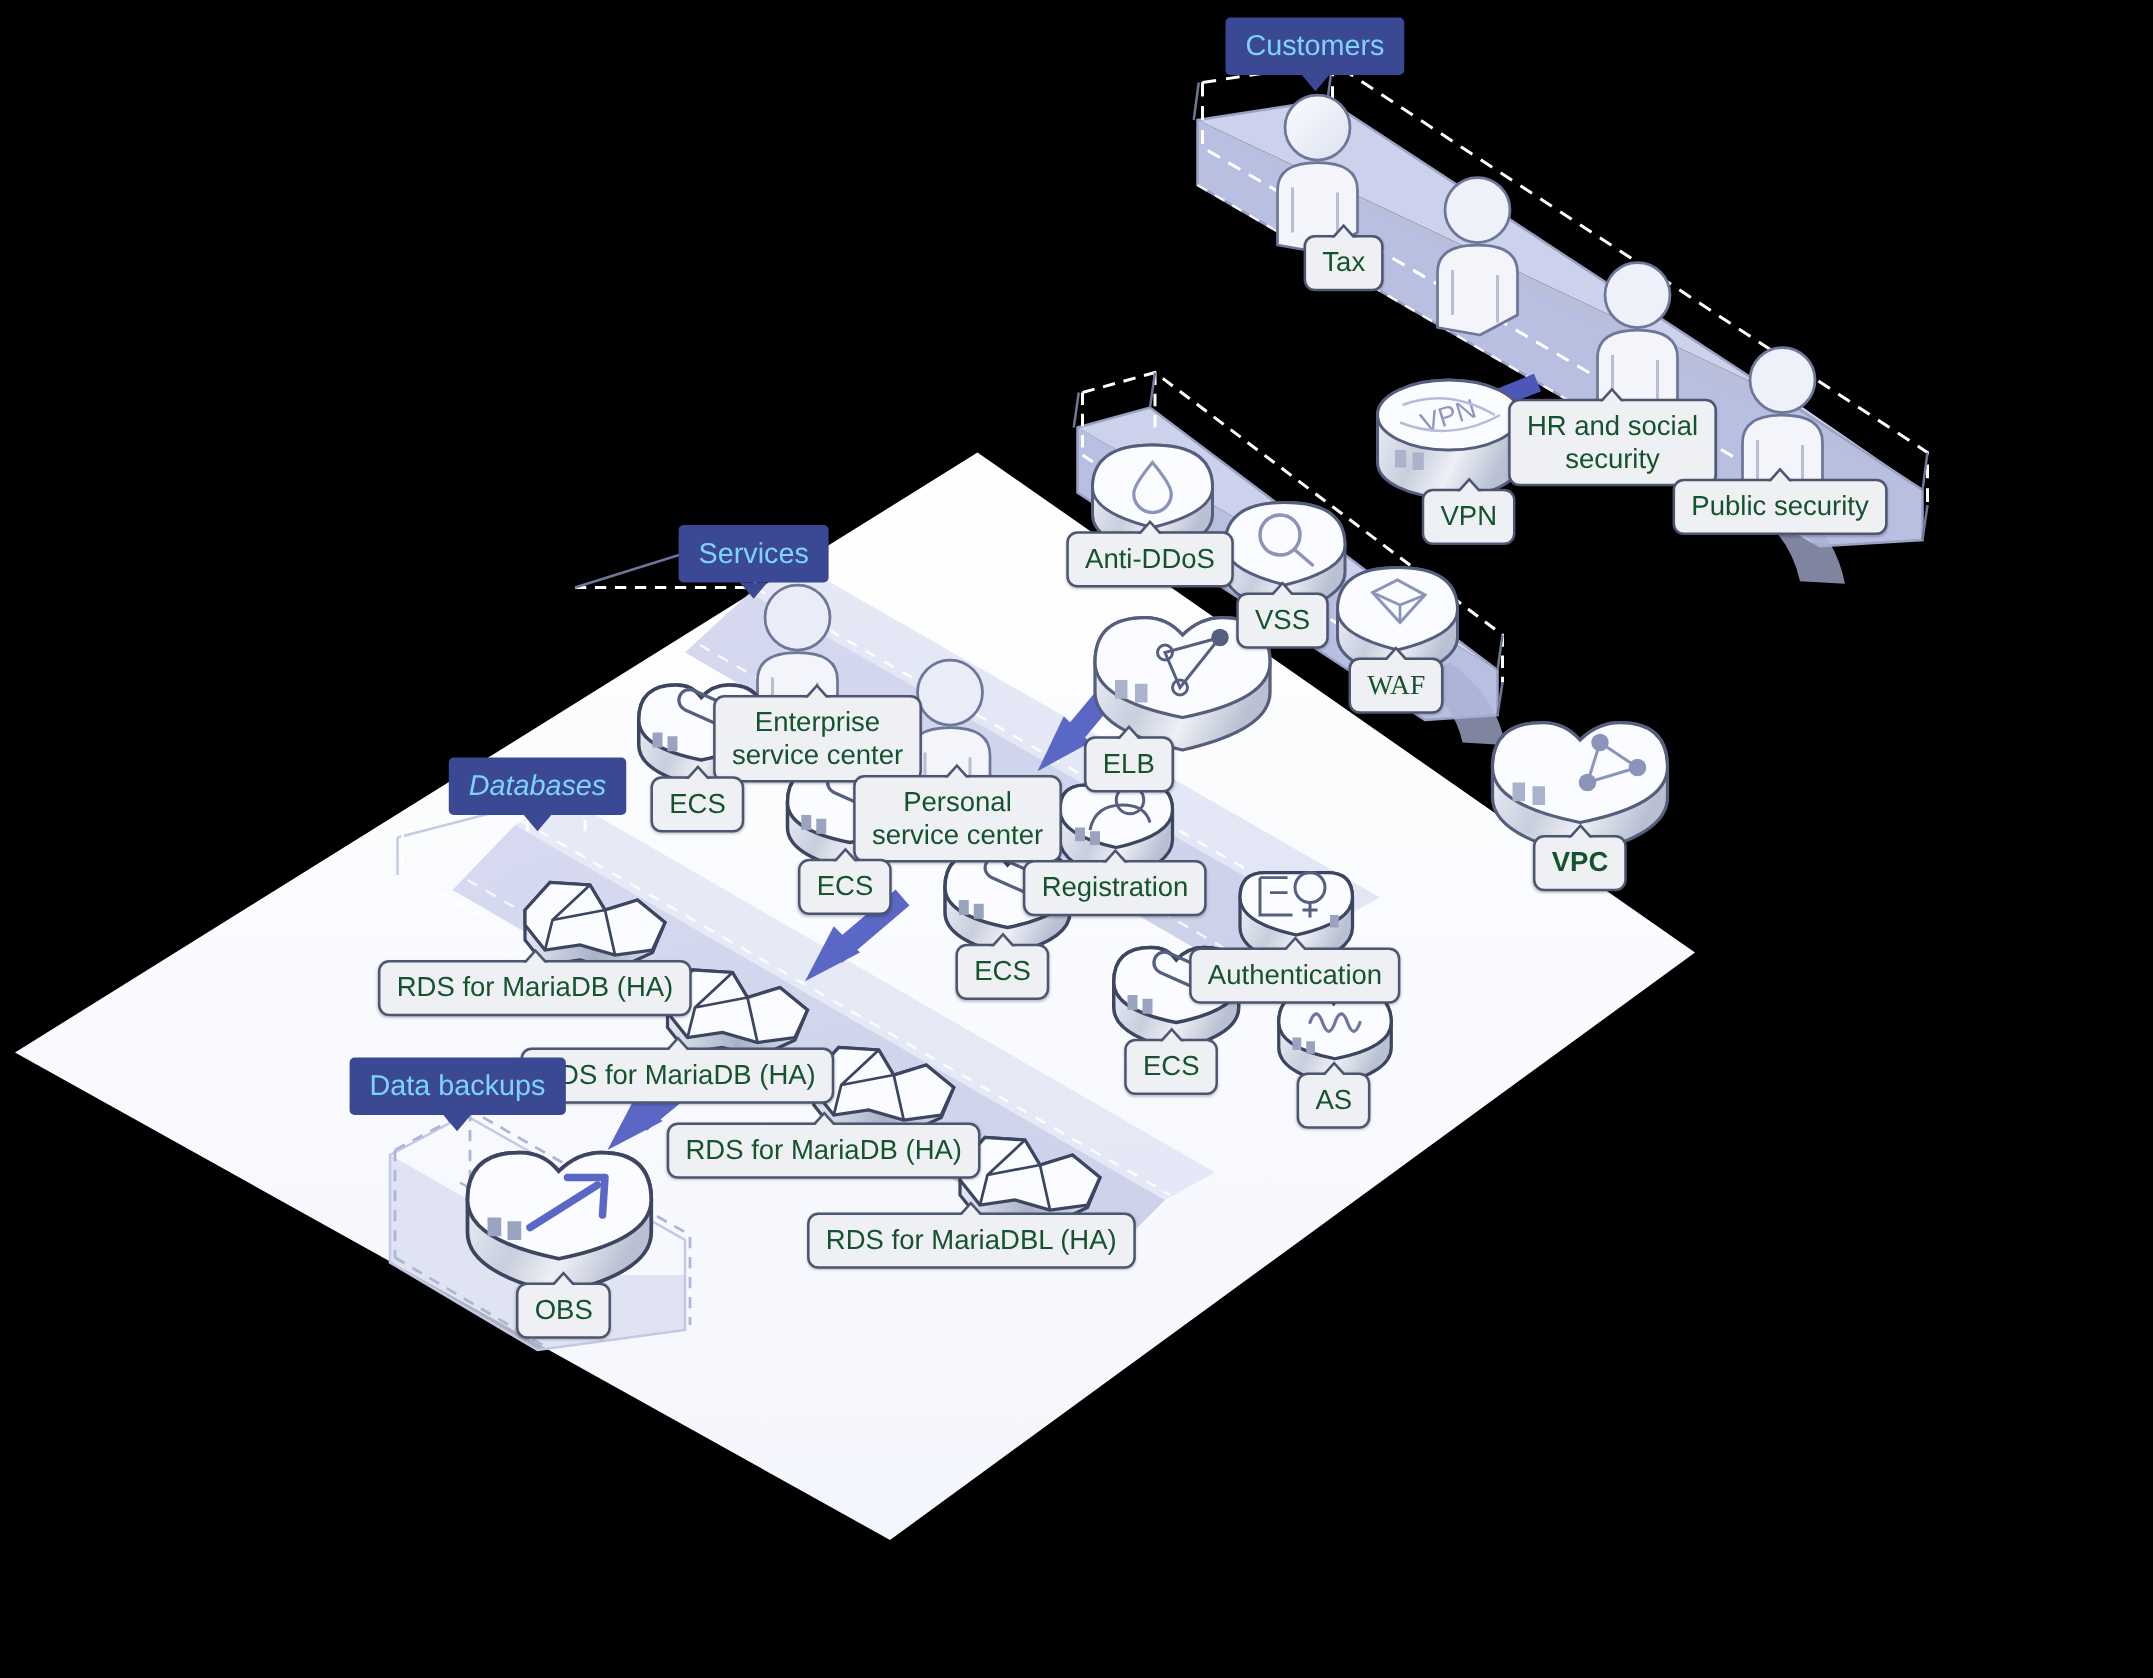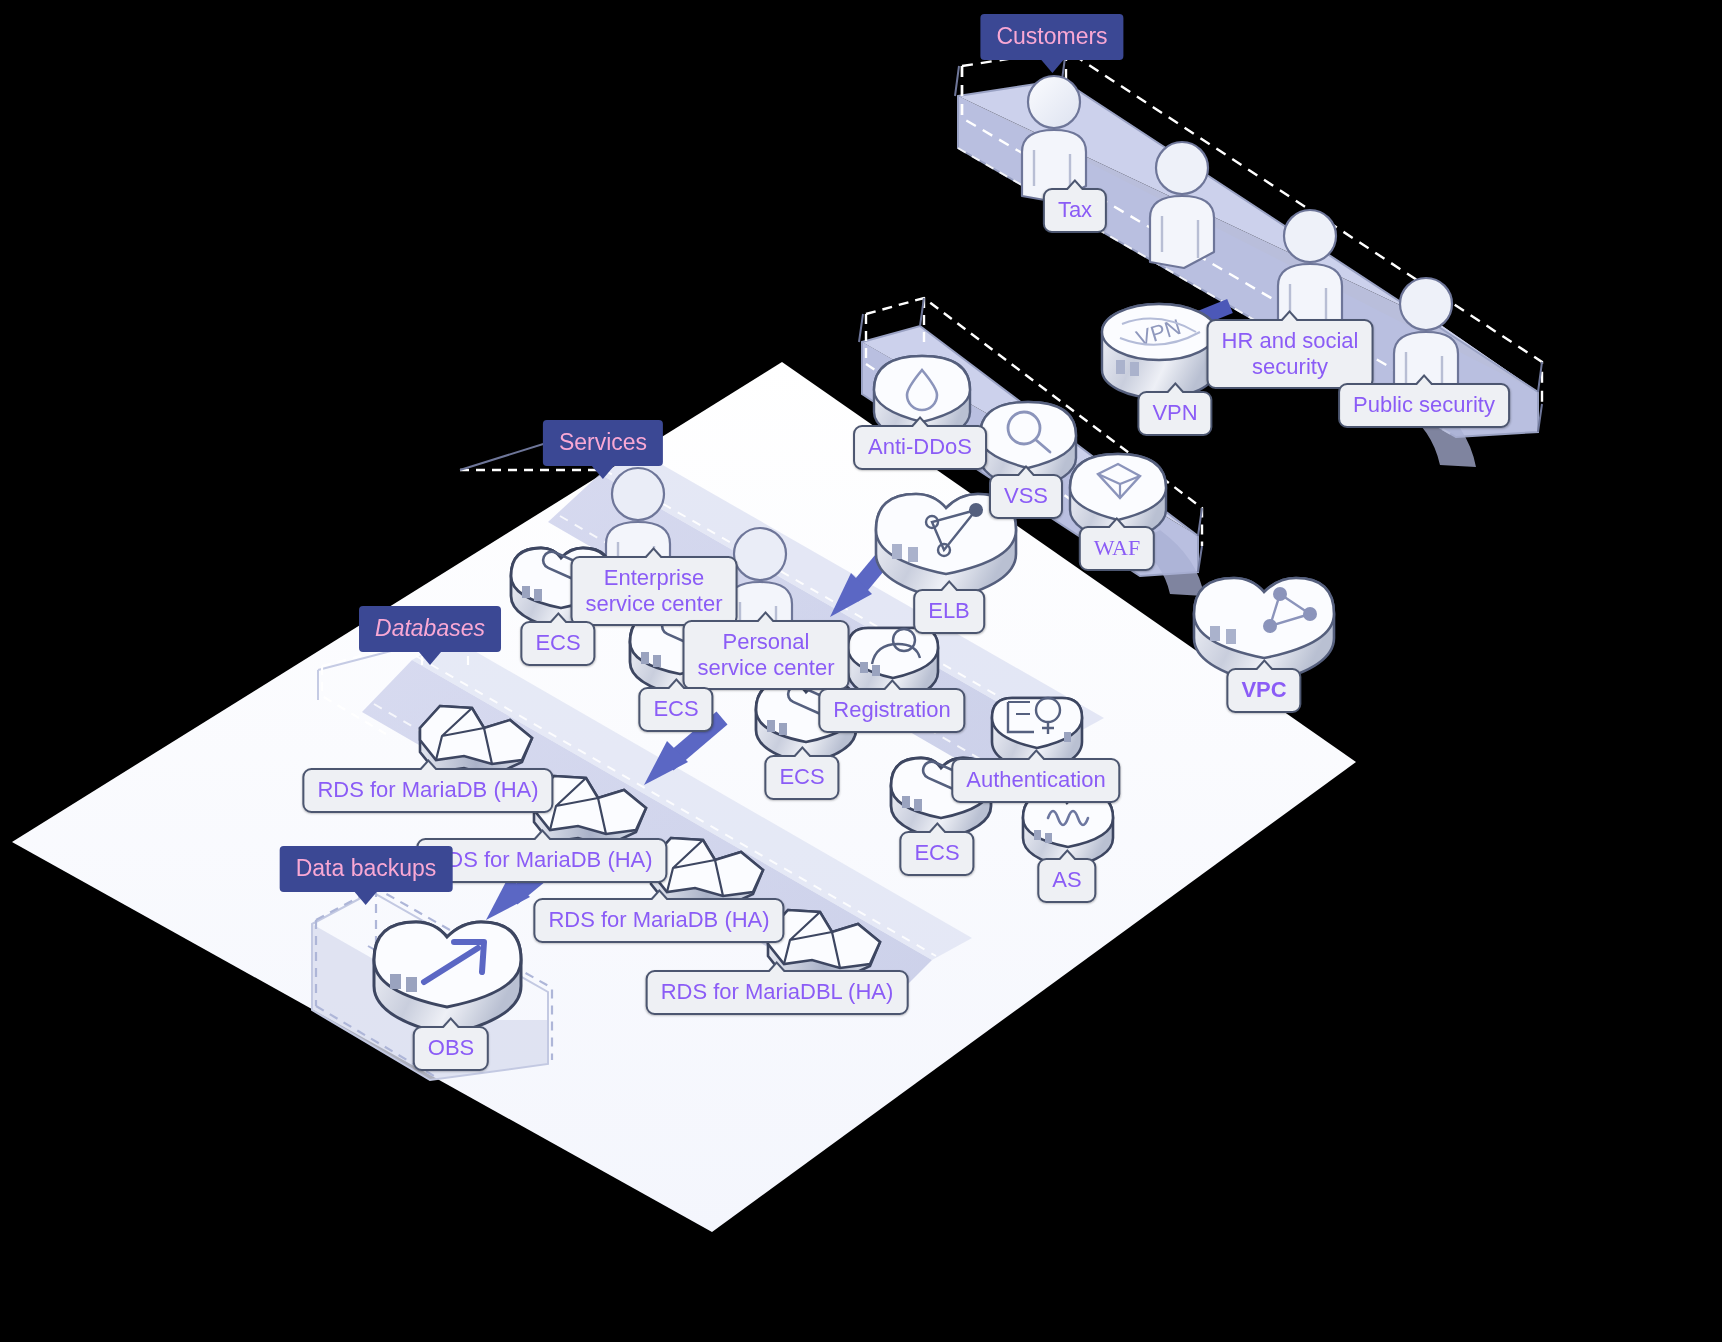--- a/index.html
+++ b/index.html
@@ -3,33 +3,33 @@
 <meta charset="utf-8">
 <style>
   html,body{margin:0;padding:0;background:#000;}
   #stage{position:relative;width:1722px;height:1342px;background:#000;overflow:hidden;
          font-family:"Liberation Sans","DejaVu Sans",sans-serif;}
   #stage svg.layer{position:absolute;left:0;top:0;width:1722px;height:1342px;}
 
   
   .lbl{position:absolute;transform:translate(-50%,0);
        background:#eef0f4;border:2px solid #4c5670;border-radius:9px;
-       color:#8b5cf6;font-size:22px;line-height:1.16;
+       color:#14532d;font-size:22px;line-height:1.16;
        padding:7px 13px 8px;text-align:center;white-space:pre;
        box-shadow:0 1px 2px rgba(0,0,0,.22);z-index:40;}
   .lbl::before{content:"";position:absolute;left:50%;top:-11px;margin-left:-10px;
        width:0;height:0;border-left:10px solid transparent;border-right:10px solid transparent;
        border-bottom:11px solid #4c5670;}
   .lbl::after{content:"";position:absolute;left:50%;top:-8px;margin-left:-8px;
        width:0;height:0;border-left:8px solid transparent;border-right:8px solid transparent;
        border-bottom:9px solid #eef0f4;}
 
   
   .gtag{position:absolute;transform:translate(-50%,0);
-        background:#3b4894;color:#f9a8d4;font-size:23px;line-height:1;
+        background:#3b4894;color:#7dd3fc;font-size:23px;line-height:1;
         padding:11px 16px 12px;border-radius:4px;white-space:nowrap;z-index:45;}
   .gtag::after{content:"";position:absolute;left:50%;bottom:-13px;margin-left:-11px;
         width:0;height:0;border-left:11px solid transparent;border-right:11px solid transparent;
         border-top:13px solid #3b4894;}
 
   .node{position:absolute;z-index:30;}
 </style>
 </head>
 <body>
 
@@ -395,21 +395,21 @@
 
   <div class="lbl" style="left:1075px;top:188px;">Tax</div>
   <div class="lbl" style="left:1290px;top:319px;">HR and social
 security</div>
   <div class="lbl" style="left:1424px;top:383px;">Public security</div>
   <div class="lbl" style="left:1175px;top:391px;">VPN</div>
   <div class="lbl" style="left:920px;top:425px;">Anti-DDoS</div>
   <div class="lbl" style="left:1026px;top:474px;">VSS</div>
   <div class="lbl" style="left:1117px;top:526px;font-family:Liberation Serif, serif;">WAF</div>
   <div class="lbl" style="left:1264px;top:668px;font-weight:bold;">VPC</div>
-  <div class="lbl" style="left:949px;top:589px;">ELB</div>
+  <div class="lbl" style="left:903px;top:589px;">ELB</div>
   <div class="lbl" style="left:654px;top:556px;">Enterprise
 service center</div>
   <div class="lbl" style="left:766px;top:620px;">Personal
 service center</div>
   <div class="lbl" style="left:558px;top:621px;">ECS</div>
   <div class="lbl" style="left:676px;top:687px;">ECS</div>
   <div class="lbl" style="left:802px;top:755px;">ECS</div>
   <div class="lbl" style="left:937px;top:831px;">ECS</div>
   <div class="lbl" style="left:892px;top:688px;">Registration</div>
   <div class="lbl" style="left:1036px;top:758px;">Authentication</div>

